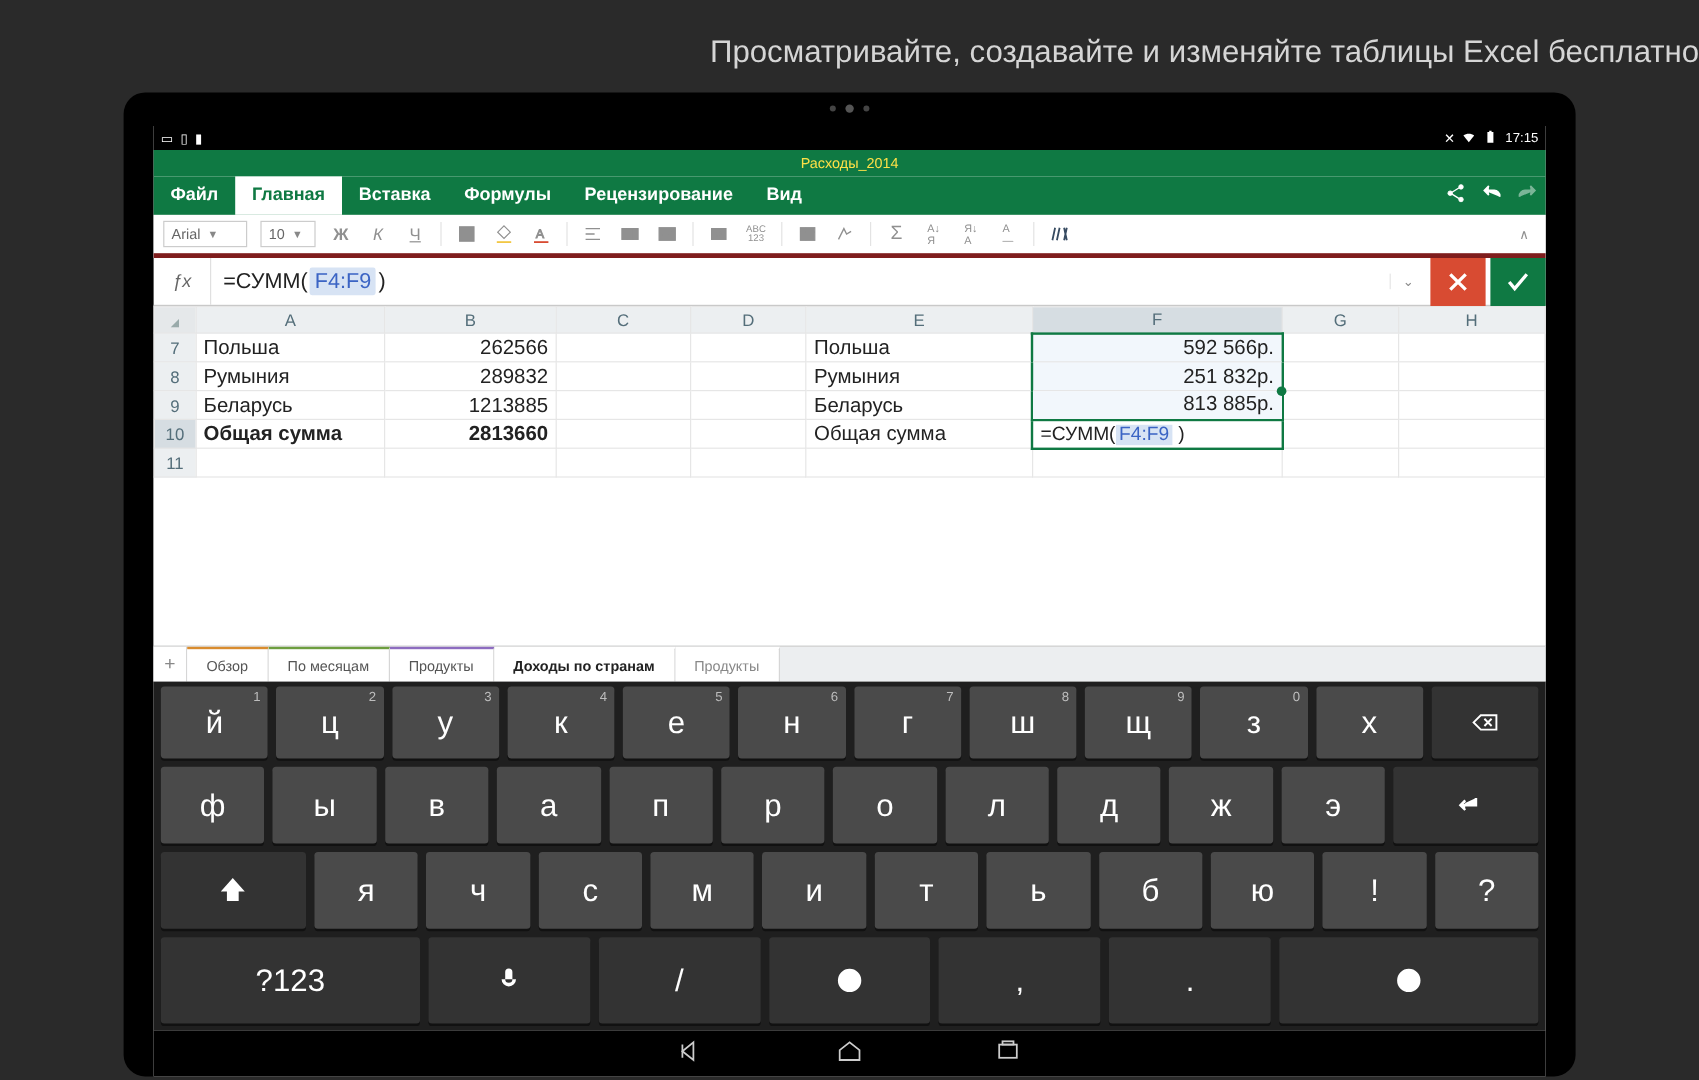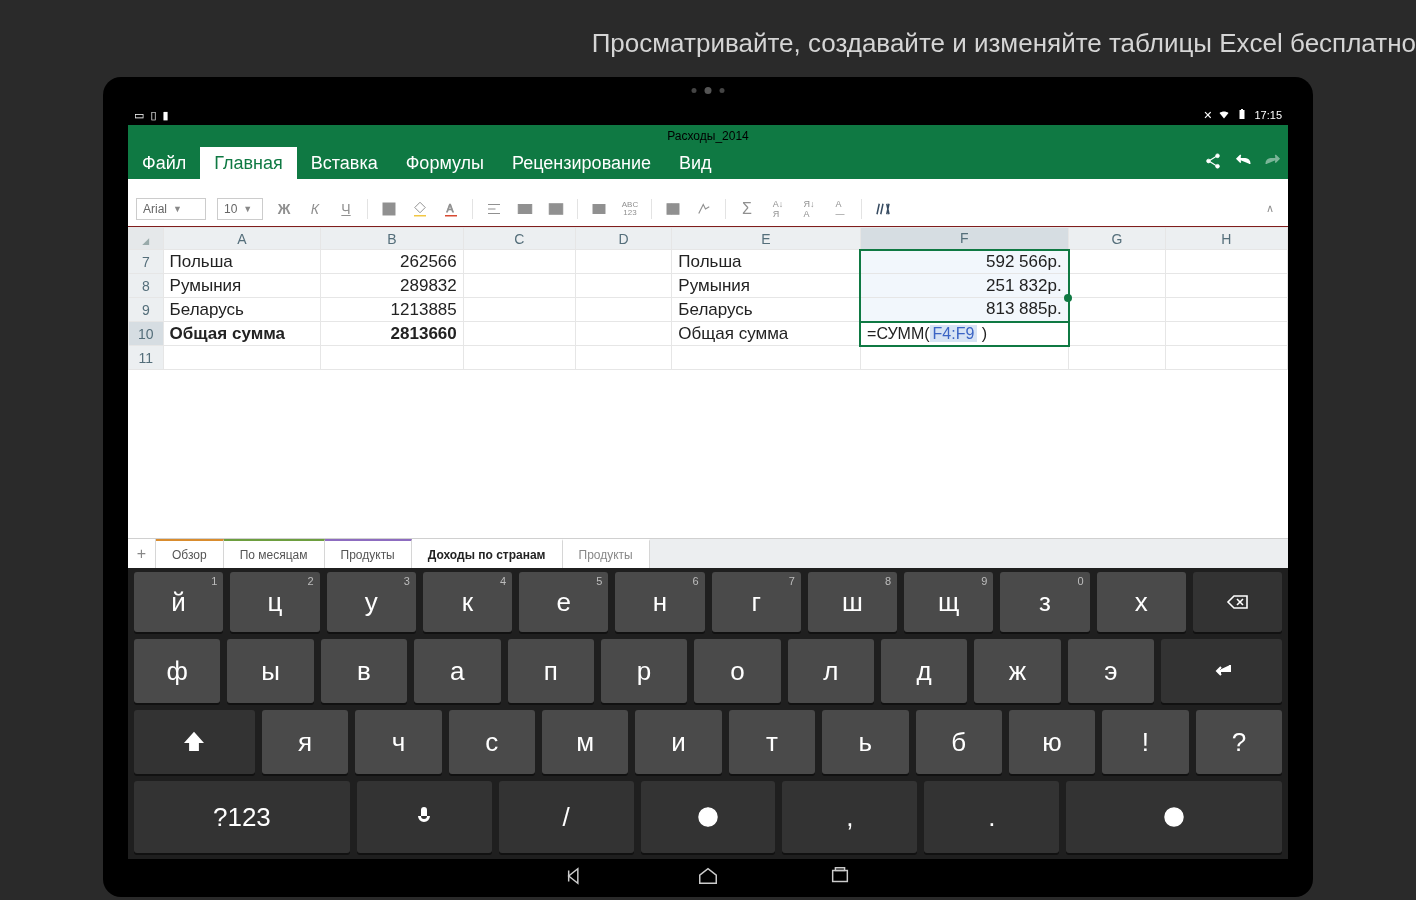--- a/index.html
+++ b/index.html
@@ -54,34 +54,35 @@
     justify-content: space-between;
     align-items: center;
     padding: 0 6px;
     font-size: 11px;
   }
   .status-left, .status-right { display:flex; gap:6px; align-items:center;}
   .status-bar svg { width:12px; height:12px; fill:#fff;}
   
   .title-bar {
     background: #0f7943;
-    color: #000000;
+    color: #fde047;
     height: 22px;
     text-align: center;
     font-size: 12px;
     line-height: 22px;
   }
   .tab-row {
     background: #0f7943;
     display: flex;
     align-items: flex-end;
     height: 32px;
     color: #fff;
-    font-size: 18px;
+    font-size: 15px;
     position: relative;
+    font-weight: bold;
   }
   .tab-row .tab {
     padding: 0 14px;
     height: 32px;
     line-height: 32px;
     cursor: pointer;
   }
   .tab-row .tab.active {
     background: #fff;
     color: #0f7943;
@@ -93,28 +94,27 @@
     height: 32px;
     display: flex;
     gap: 12px;
     align-items: center;
   }
   .right-actions svg { width:18px; height:18px; fill:#fff; stroke:#fff;}
   
   .toolbar {
     background: #fff;
     height: 36px;
-    border-bottom: 1px solid #7f1d1d;
+    border-bottom: 4px solid #7f1d1d;
     display: flex;
     align-items: center;
     gap: 11px;
     padding: 0 8px;
     color: #7a7a7a;
     font-size: 12px;
-    margin-top: 12px;
   }
   .toolbar .font-select, .toolbar .size-select {
     border: 1px solid #ccc;
     height: 22px;
     display: flex;
     align-items: center;
     padding: 0 6px;
     color: #666;
     font-size: 12px;
     gap: 6px;
@@ -418,20 +418,41 @@
       <div class="tb" style="font-size:9px;">А<br>—</div>
       <div class="sep"></div>
       <div class="tb find">
           <svg viewBox="0 0 24 24">
             <path d="M7 5l-3 14M12 5l-3 14M17 5l3 14M20 5l-3 14" stroke="#374b61" stroke-width="2" fill="none"></path>
           </svg>
         </div>
       <div class="tb expand" style="font-size:11px;">∧</div>
     </div>
 
+    <div class="formula-bar">
+      <div class="fx-label">ƒx</div>
+      <div class="formula-input">
+        <span>=СУММ(</span>
+        <span class="ref">F4:F9</span>
+        <span> )</span>
+      </div>
+      <div class="formula-actions">
+        <div class="dd">⌄</div>
+        <div class="btn cancel">
+            <svg viewBox="0 0 24 24">
+              <path d="M5 5l14 14M19 5L5 19"></path>
+            </svg>
+          </div>
+        <div class="btn confirm">
+            <svg viewBox="0 0 24 24">
+              <path d="M4 12l5 6L20 5"></path>
+            </svg>
+          </div>
+      </div>
+    </div>
 
     <div class="grid">
       <table>
         <colgroup>
             <col style="width:34px">
             <col class="colA">
             <col class="colB">
             <col class="colC">
             <col class="colD">
             <col class="colE">

